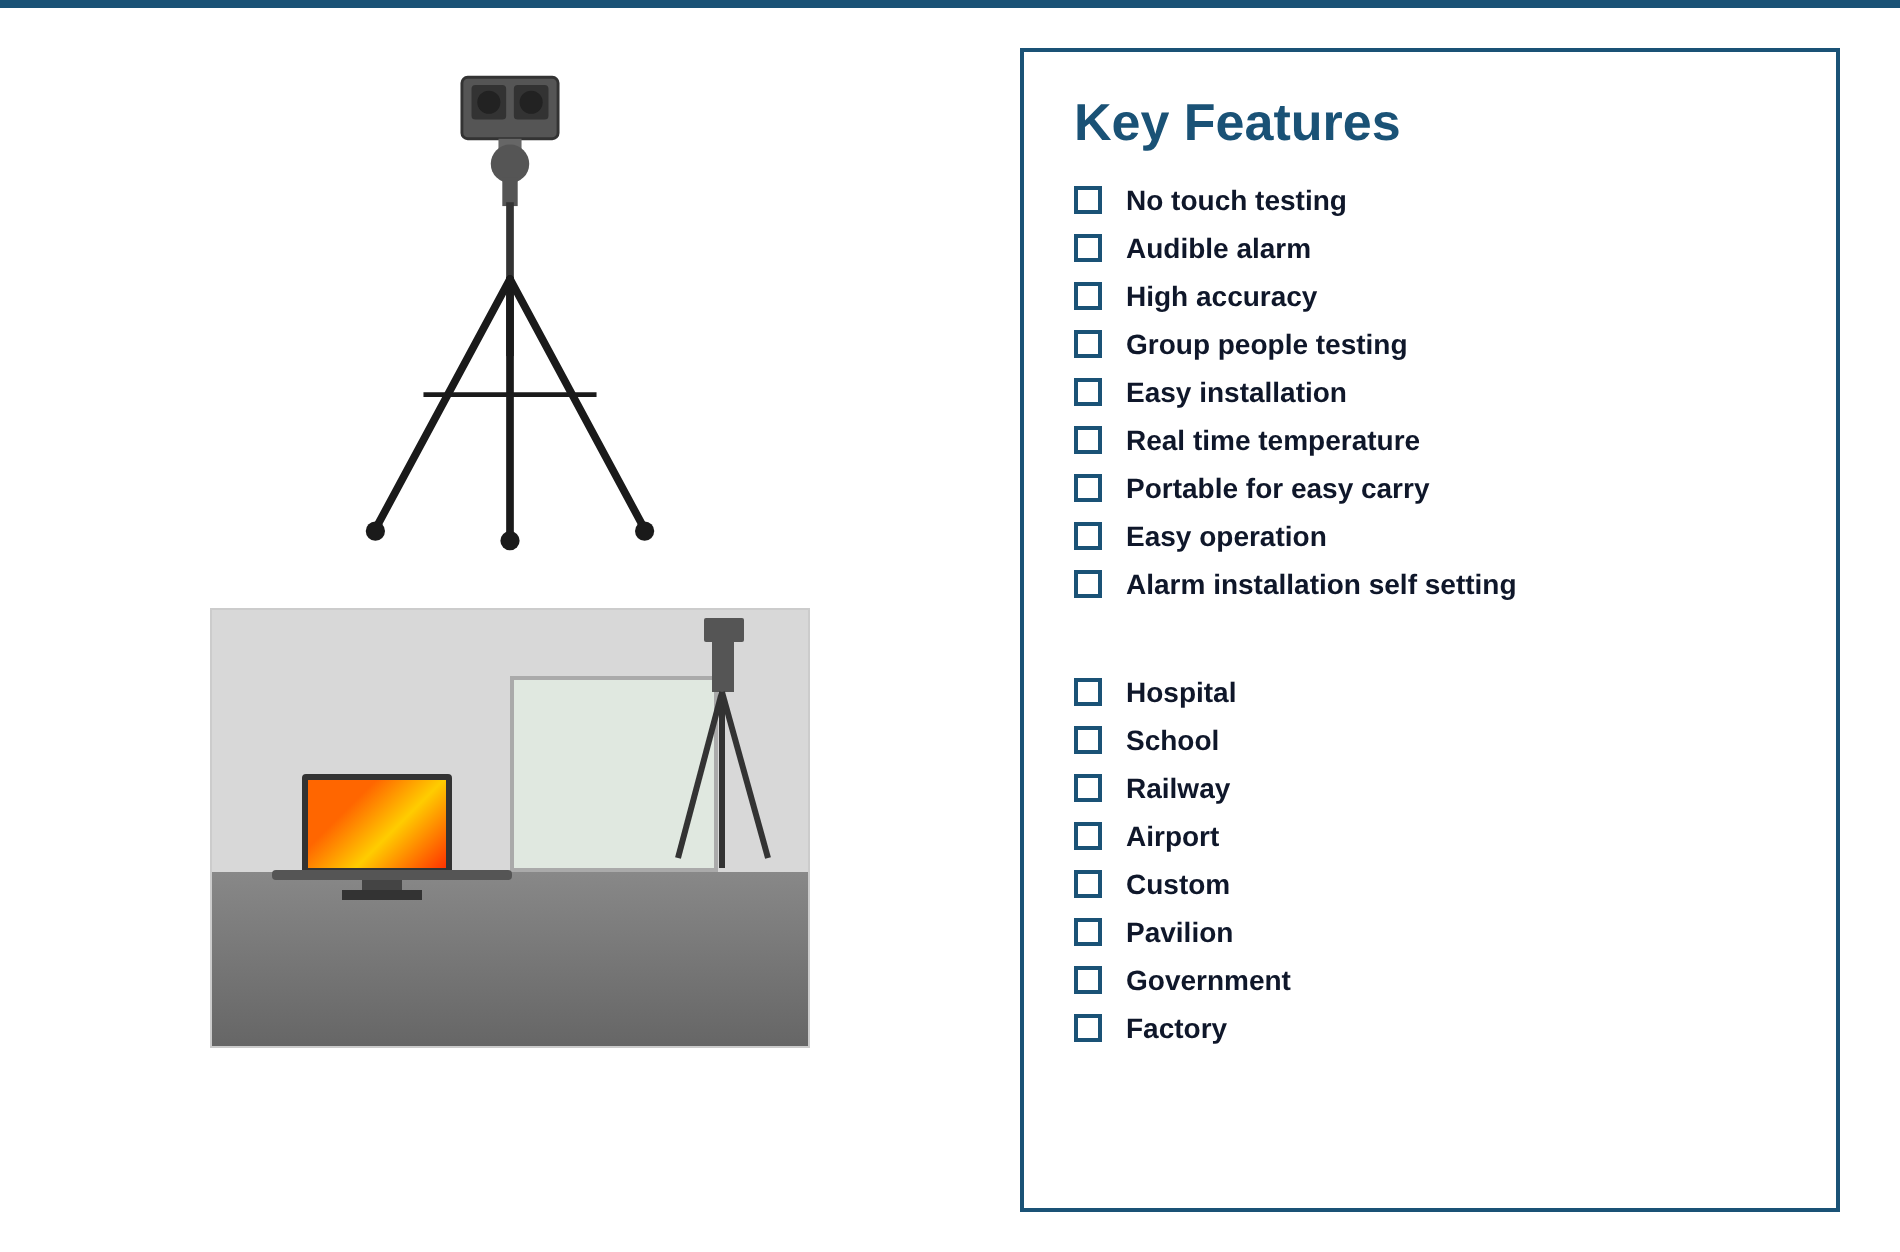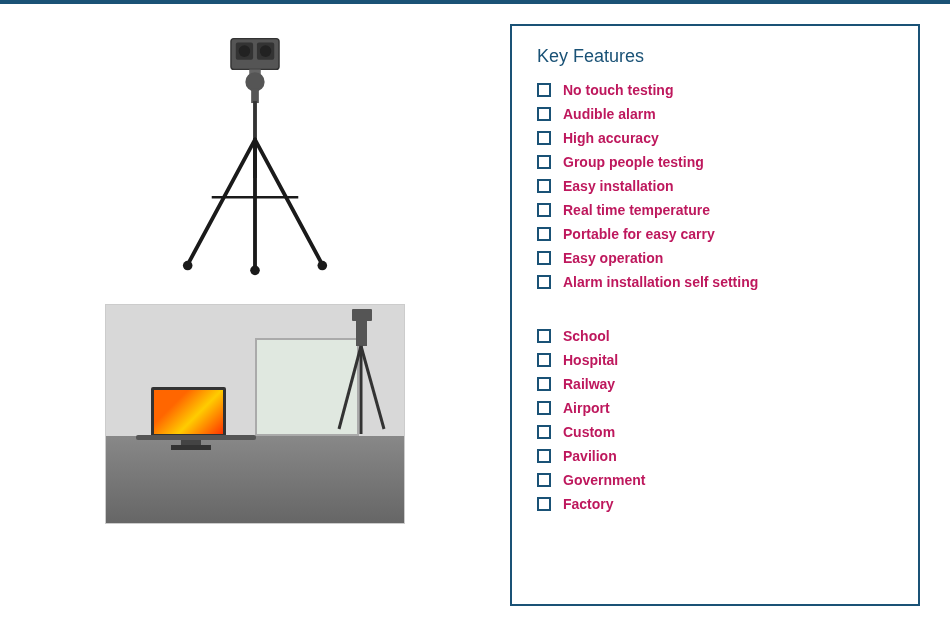--- a/index.html
+++ b/index.html
@@ -123,39 +123,39 @@
     .right-panel {
       flex: 1;
       border: 2px solid #1a5276;
       padding: 20px 25px;
       display: flex;
       flex-direction: column;
       gap: 0;
     }
 
     .section-title {
-      font-size: 18px;
-      font-weight: normal;
+      font-size: 26px;
+      font-weight: bold;
       color: #1a5276;
       margin-bottom: 15px;
     }
 
     .feature-list, .app-list {
       list-style: none;
       padding: 0;
       margin: 0;
     }
 
     .feature-list li, .app-list li {
       display: flex;
       align-items: center;
       gap: 12px;
       margin-bottom: 8px;
       font-size: 14px;
-      color: #be185d;
+      color: #0f172a;
       font-weight: 600;
     }
 
     .checkbox-icon {
       width: 14px;
       height: 14px;
       border: 2px solid #1a5276;
       flex-shrink: 0;
       display: inline-block;
       background: #fff;
@@ -271,28 +271,28 @@
     </ul>
 
     <div class="divider"></div>
 
 
     <div class="divider" style="height:10px;"></div>
 
     <ul class="app-list">
       <li>
         <span class="checkbox-icon"></span>
+        <span>Hospital</span>
+      </li>
+      <li>
+        <span class="checkbox-icon"></span>
         <span>School</span>
       </li>
       <li>
         <span class="checkbox-icon"></span>
-        <span>Hospital</span>
-      </li>
-      <li>
-        <span class="checkbox-icon"></span>
         <span>Railway</span>
       </li>
       <li>
         <span class="checkbox-icon"></span>
         <span>Airport</span>
       </li>
       <li>
         <span class="checkbox-icon"></span>
         <span>Custom</span>
       </li>

